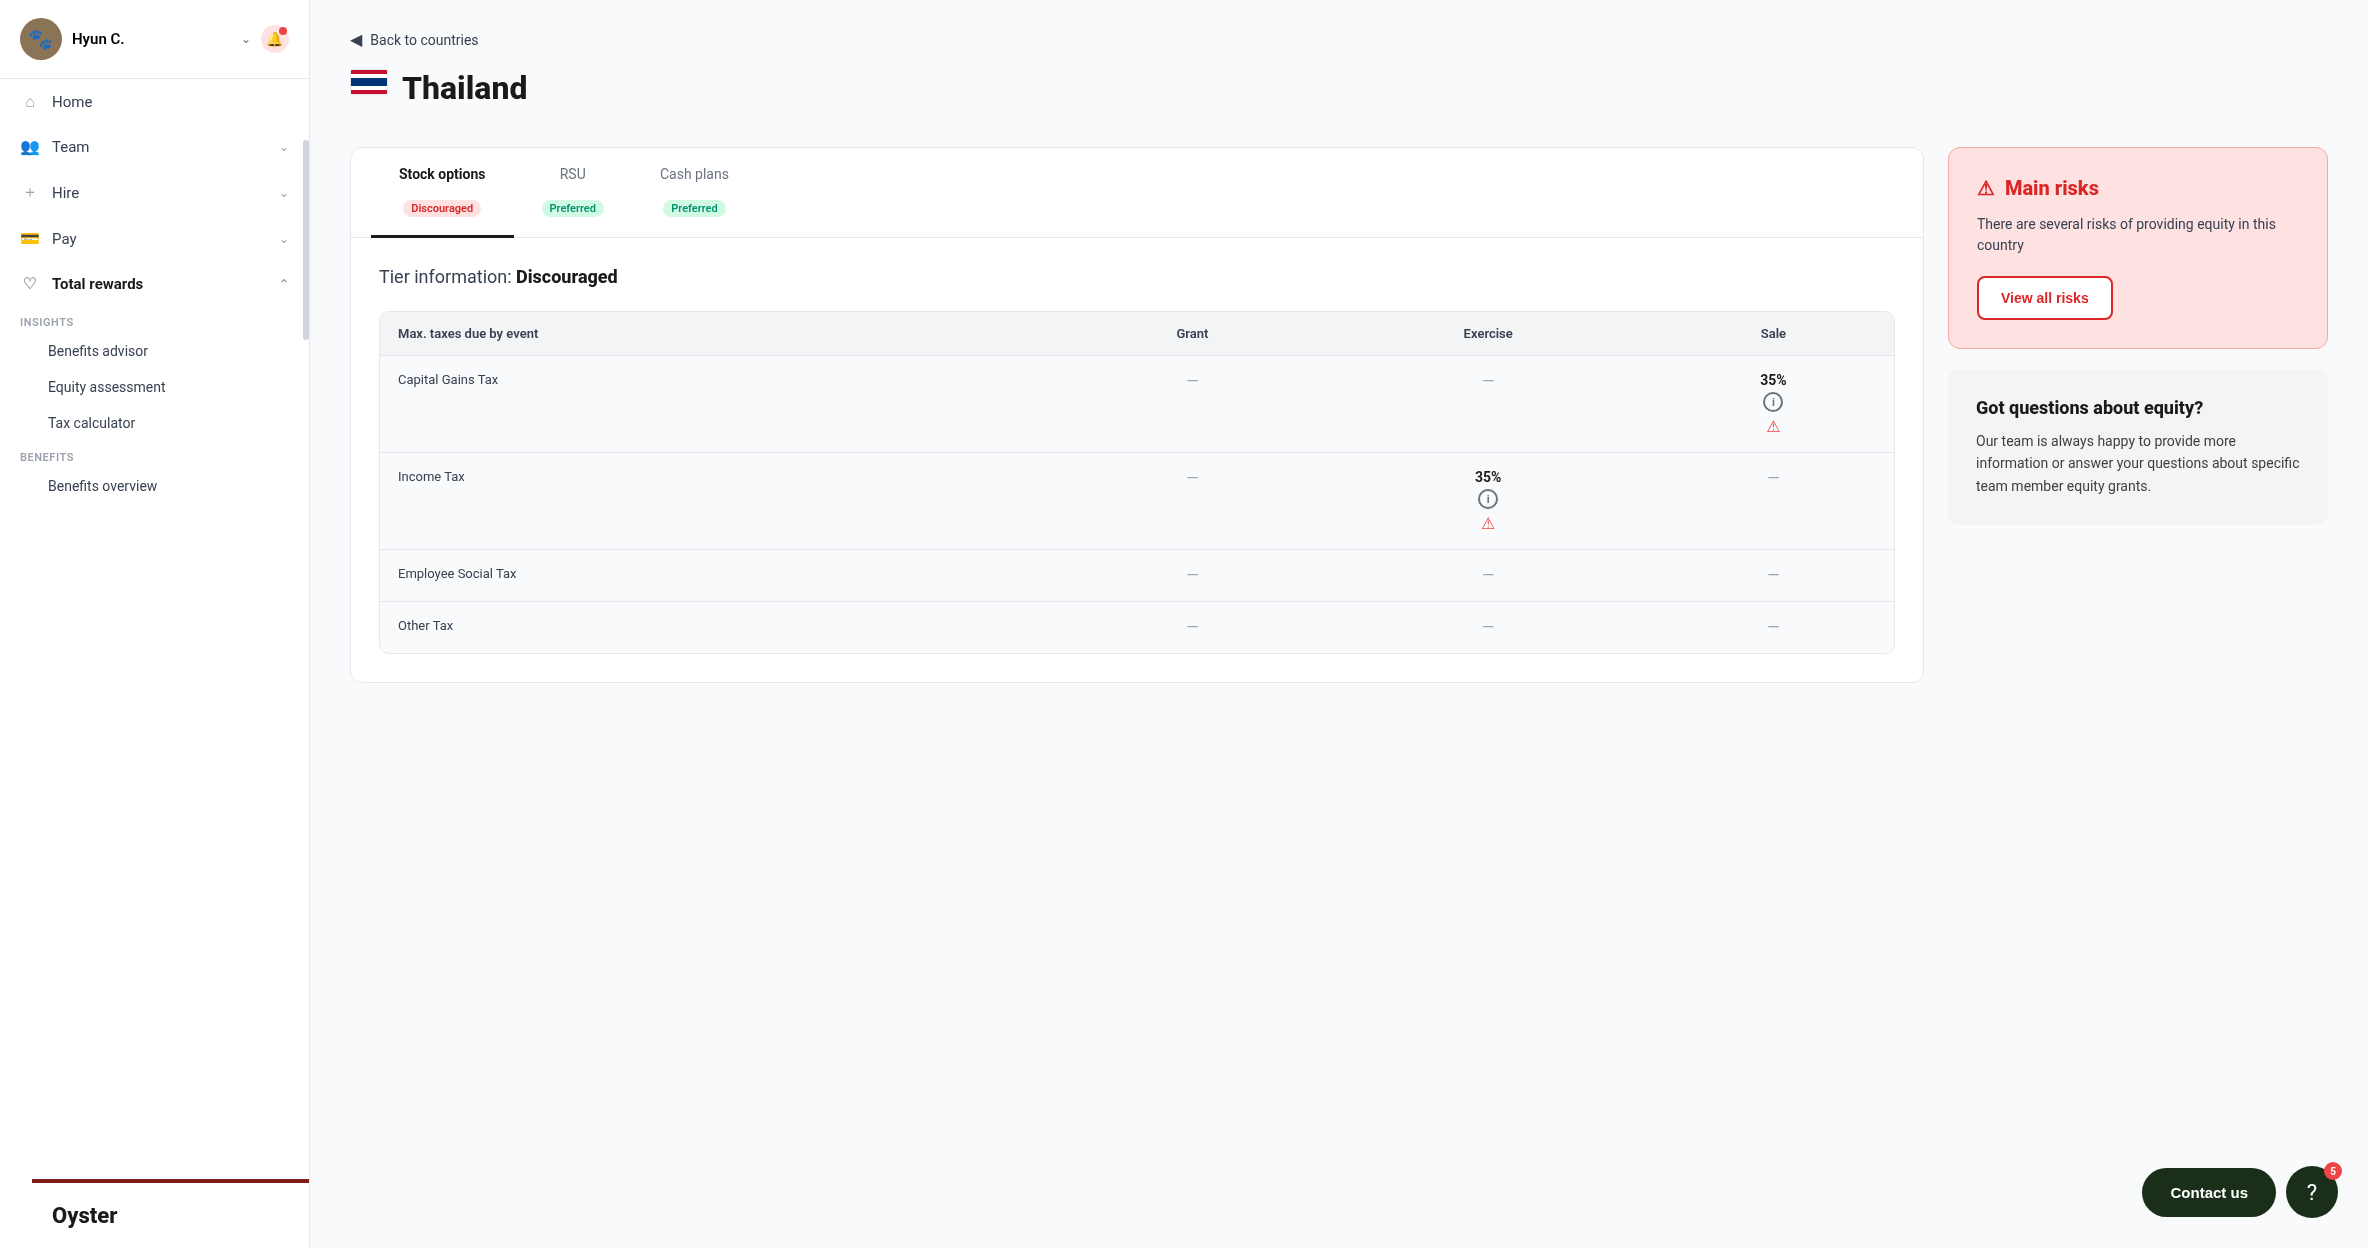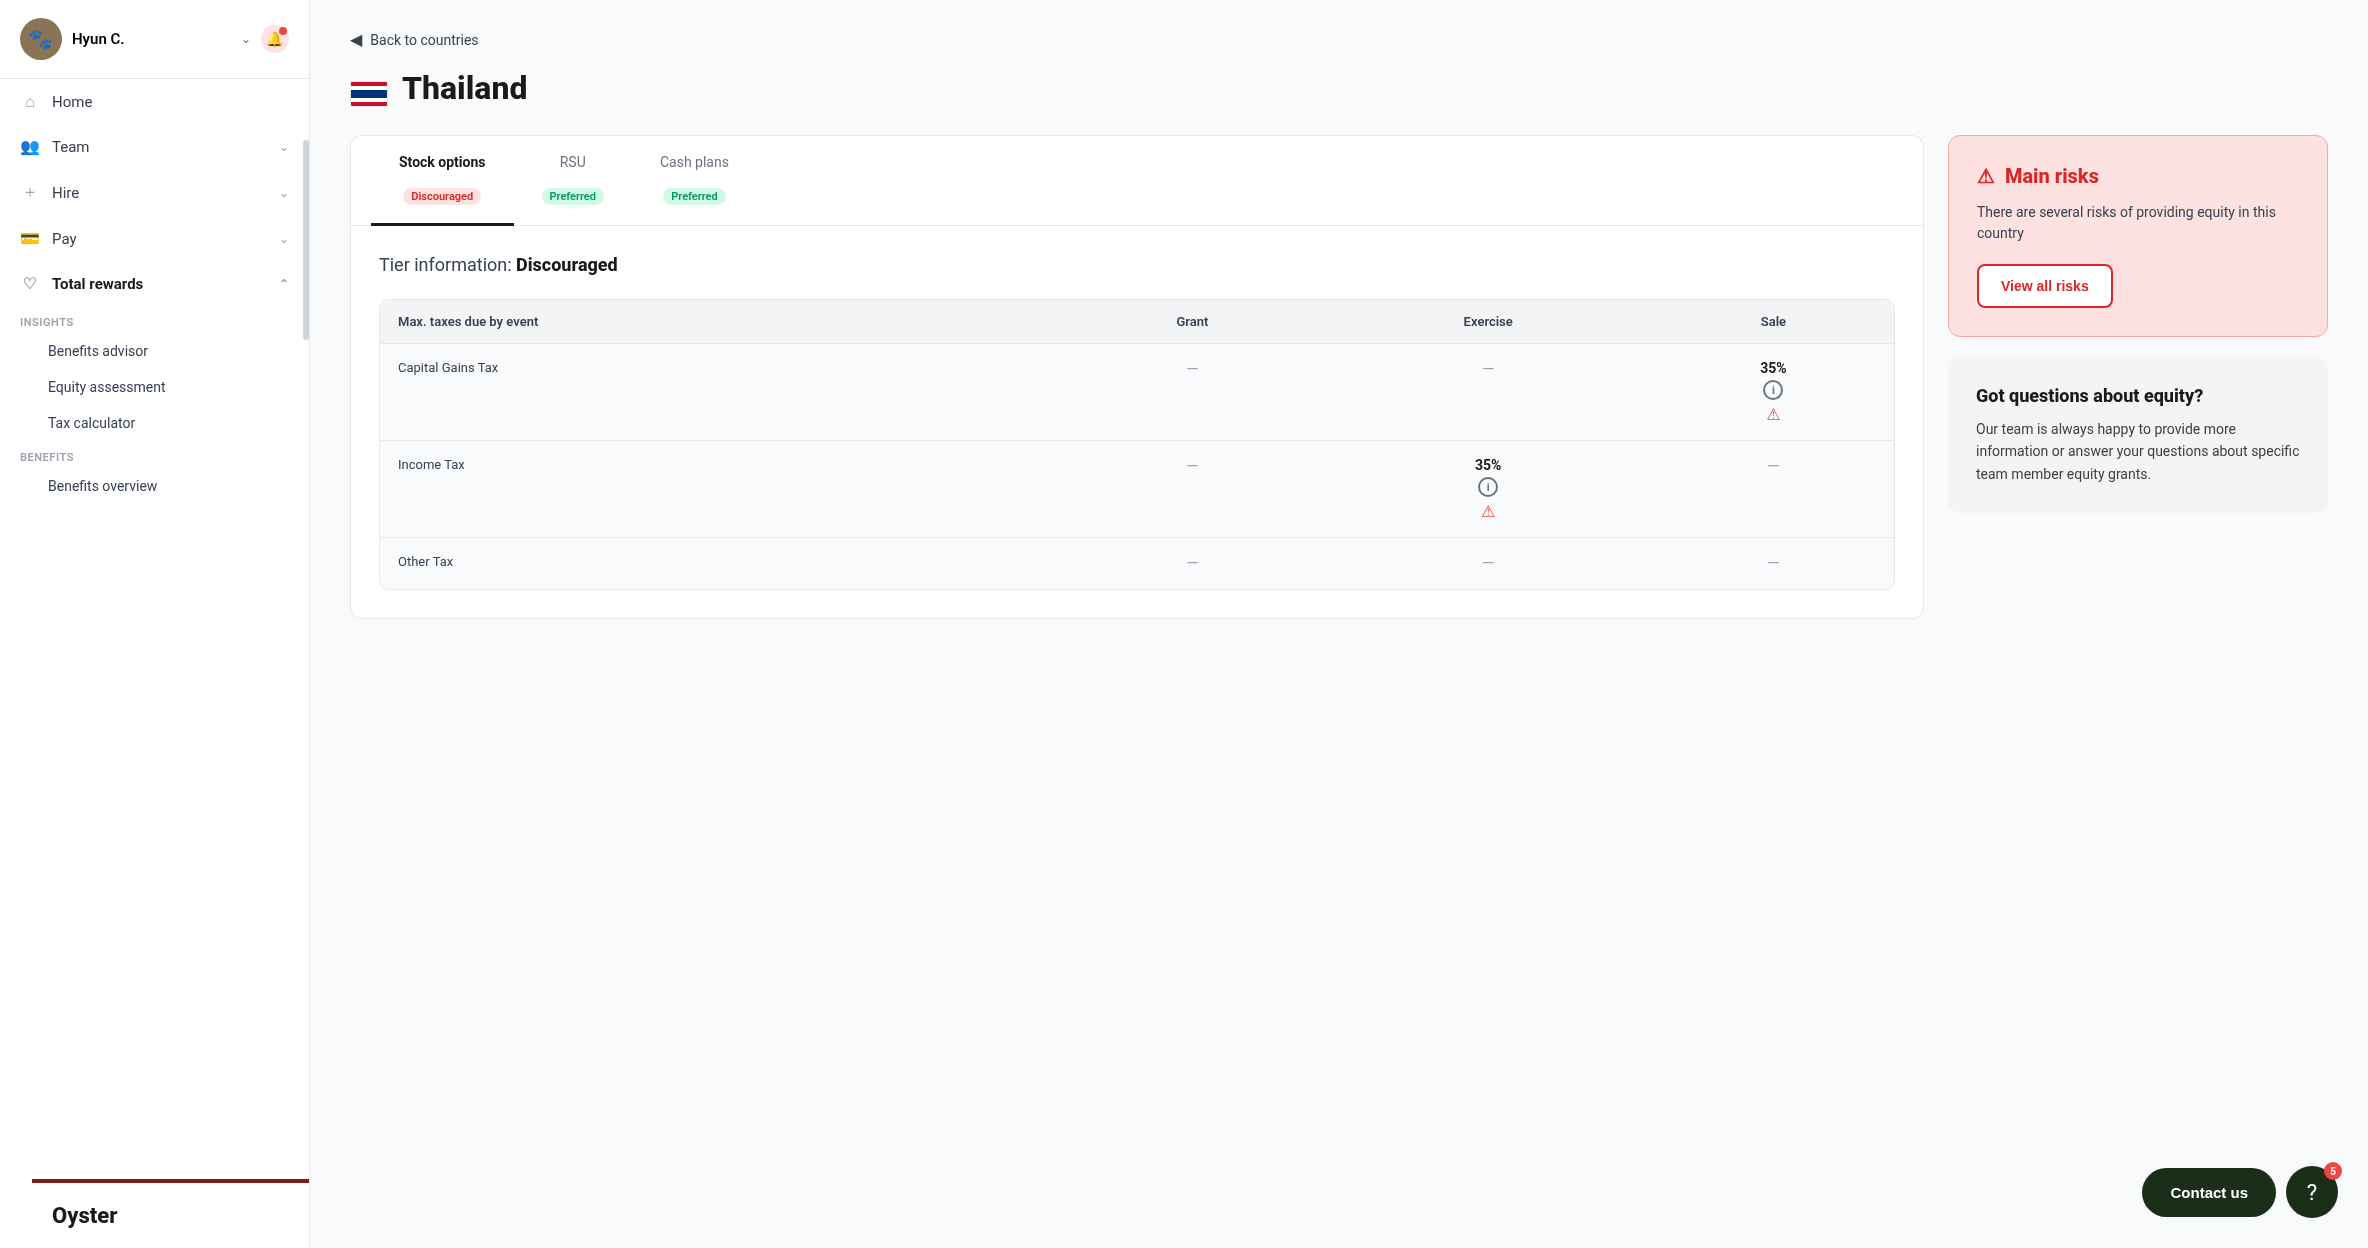--- a/index.html
+++ b/index.html
@@ -119,23 +119,23 @@
       color: #374151;
       font-size: 14px;
       cursor: pointer;
       margin-bottom: 20px;
       text-decoration: none;
     }
     .back-arrow { font-size: 16px; color: #374151; }
 
     .page-title-row {
       display: flex;
-      align-items: flex-end;
+      align-items: flex-start;
       gap: 14px;
-      margin-bottom: 28px;
+      margin-bottom: 40px;
     }
     
     .thailand-flag {
       width: 38px; height: 26px;
       display: flex; flex-direction: column; overflow: hidden; border-radius: 2px;
       border: 1px solid #e5e7eb;
     }
     .tf1 { flex: 1; background: #C8102E; }
     .tf2 { flex: 1; background: #FFFFFF; }
     .tf3 { flex: 2; background: #003478; }
@@ -482,20 +482,26 @@
                 <td>
                   <div class="tax-icons">
                     <span class="tax-value">35%</span>
                     <div class="info-icon">i</div>
                     <div class="warn-icon">⚠</div>
                   </div>
                 </td>
                 <td><span class="dash">—</span></td>
               </tr>
 
+              <tr>
+                <td class="tax-name">Employee Social Tax</td>
+                <td><span class="dash">—</span></td>
+                <td><span class="dash">—</span></td>
+                <td><span class="dash">—</span></td>
+              </tr>
 
 
               <tr>
                 <td class="tax-name">Other Tax</td>
                 <td><span class="dash">—</span></td>
                 <td><span class="dash">—</span></td>
                 <td><span class="dash">—</span></td>
               </tr>
             </tbody>
           </table>

